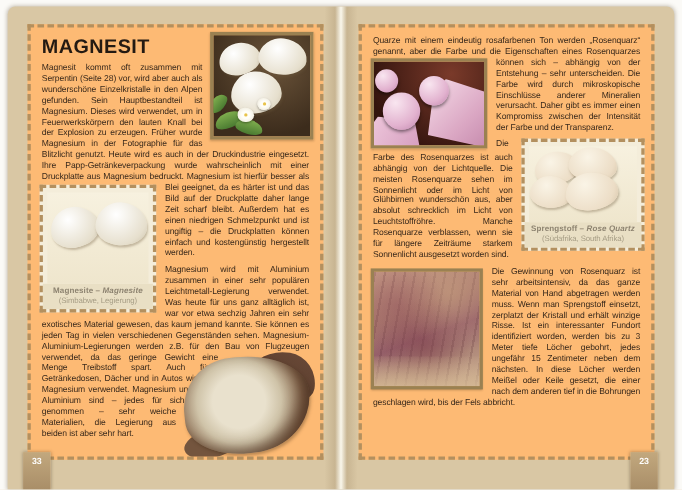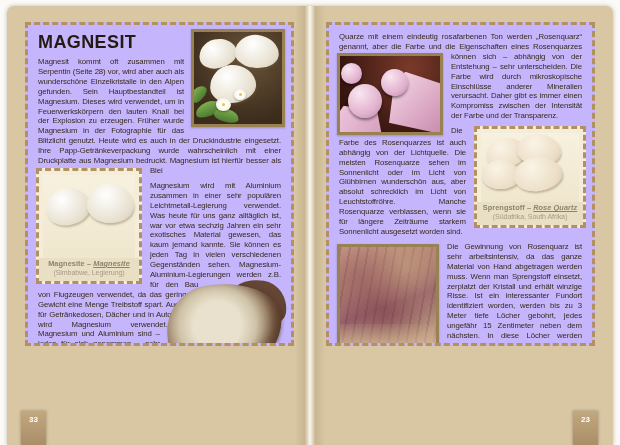--- a/index.html
+++ b/index.html
@@ -8,22 +8,22 @@
 
   .spread{position:absolute;left:7px;right:7px;top:6px;bottom:0;background:#d9c7a4;
           border-radius:7px 7px 0 0;box-shadow:0 0 4px rgba(80,60,30,.35);}
   .page{position:absolute;top:0;bottom:0;width:303px;}
   .page-left{left:0;}
   .page-right{right:0;}
   .gutter{position:absolute;left:50%;top:0;bottom:0;width:30px;transform:translateX(-50%);
           background:linear-gradient(90deg,rgba(110,85,50,0) 0%,rgba(110,85,50,.16) 32%,
           rgba(255,255,248,.85) 50%,rgba(110,85,50,.16) 68%,rgba(110,85,50,0) 100%);z-index:3;}
 
-  .page-inner{position:absolute;top:16px;height:324px;box-sizing:border-box;
-          background:#c4b5fd;border:3px dashed #b3905f;padding:7px 10px 6px;overflow:hidden;}
+  .page-inner{position:absolute;top:16px;height:396px;box-sizing:border-box;
+          background:#fdba74;border:3px dashed #b3905f;padding:7px 10px 6px;overflow:hidden;}
   .page-left  .page-inner{left:18px;right:16px;}
   .page-right .page-inner{left:16px;right:18px;}
 
   h1.title{margin:1px 0 5px;font-size:18px;line-height:19px;font-weight:bold;
           color:#241a12;letter-spacing:.4px;}
   p.body{margin:0 0 5px;font-size:7.8px;line-height:9.9px;letter-spacing:-.1px;
           color:#39291b;text-align:justify;}
   p.body:last-child{margin-bottom:0;}
 
   
@@ -47,21 +47,21 @@
   .frame{box-sizing:border-box;border:3px dashed #b3905f;background:#f4edda;
          display:flex;flex-direction:column;padding:4px 4px 0;}
   .frameB{float:left;width:106px;height:116px;margin:2px 8px 2px -2px;}
   .frameE{float:right;width:112px;height:102px;margin:0 -4px 3px 8px;}
   .frame-img{display:block;flex:1;position:relative;
          background:linear-gradient(#f7f1df,#efe6cd);}
   .frame-cap{display:block;text-align:center;background:#e9dfc4;margin:0 -4px;
          padding:2px 2px 4px;}
   .frame-cap .nm{display:block;font-size:7.3px;line-height:8.6px;font-weight:bold;
          color:#8d8370;letter-spacing:.1px;}
-  .frame-cap .nm i{font-style:italic;text-decoration:underline;}
+  .frame-cap .nm i{font-style:italic;}
   .frame-cap .og{display:block;font-size:7.1px;line-height:8.4px;
          color:#a59c84;}
 
   
   .peb{position:absolute;border-radius:48% 52% 55% 45%/58% 55% 45% 42%;
        box-shadow:1px 2px 2px rgba(110,90,60,.35);}
   .white-st{background:radial-gradient(circle at 38% 30%,#ffffff,#e6dfcd 70%,#c8bda6);}
   .pale-st{background:radial-gradient(circle at 38% 30%,#faf4e6,#ecddc6 70%,#d4c2a6);}
 
   
@@ -152,20 +152,21 @@
           <span class="frame frameB">
             <span class="frame-img">
               <span class="peb white-st pB1"></span>
               <span class="peb white-st pB2"></span>
             </span>
             <span class="frame-cap">
               <span class="nm"><span>Magnesite –</span> <i>Magnesite</i></span>
               <span class="og">(Simbabwe, Legierung)</span>
             </span>
           </span>
+          <span>geeignet, da es härter ist und das Bild auf der Druckplatte daher lange Zeit scharf bleibt. Außerdem hat es einen niedrigen Schmelzpunkt und ist ungiftig – die Druckplatten können einfach und kostengünstig hergestellt werden.</span>
         </p>
 
         <p class="body">
           <span>Magnesium wird mit Aluminium zusammen in einer sehr populären Leichtmetall-Legierung verwendet. Was heute für uns ganz alltäglich ist, war vor etwa sechzig Jahren ein sehr exotisches Material gewesen, das kaum jemand kannte. Sie können es jeden Tag in vielen verschiedenen Gegenständen sehen. Magnesium-Aluminium-Legierungen werden z.B.</span>
           <span class="rockC">
             <span class="rock-cap"></span>
             <span class="rock-base"></span>
             <span class="rock-main"></span>
           </span>
           <span>für den Bau von Flugzeugen verwendet, da das geringe Gewicht eine Menge Treibstoff spart. Auch für Getränkedosen, Dächer und in Autos wird Magnesium verwendet. Magnesium und Aluminium sind – jedes für sich genommen – sehr weiche Materialien, die Legierung aus beiden ist aber sehr hart.</span>

